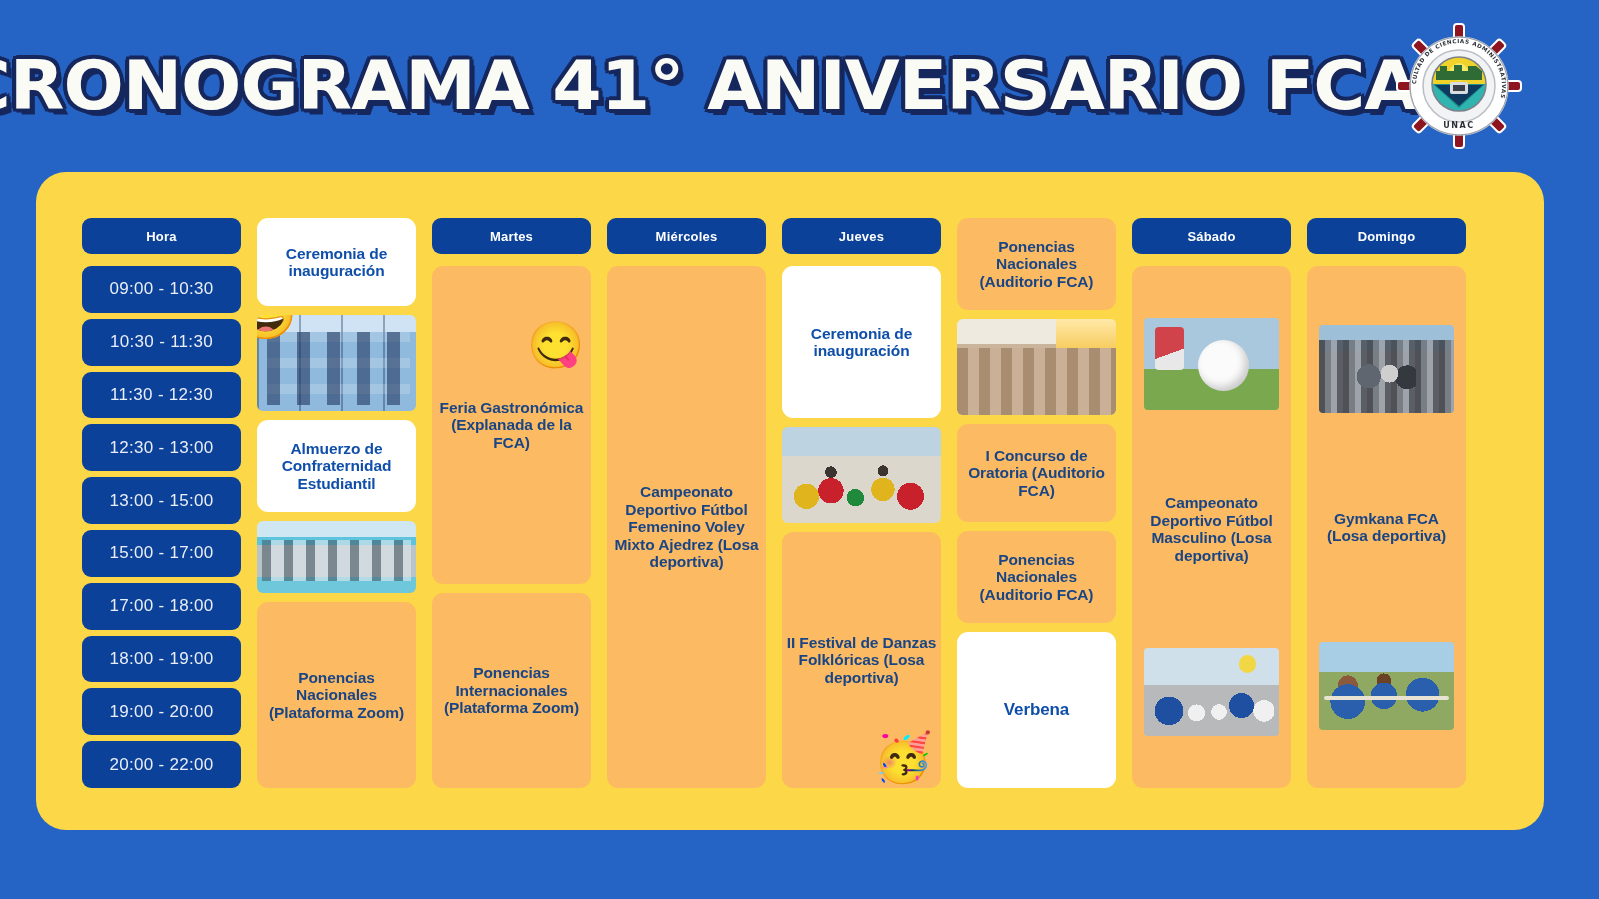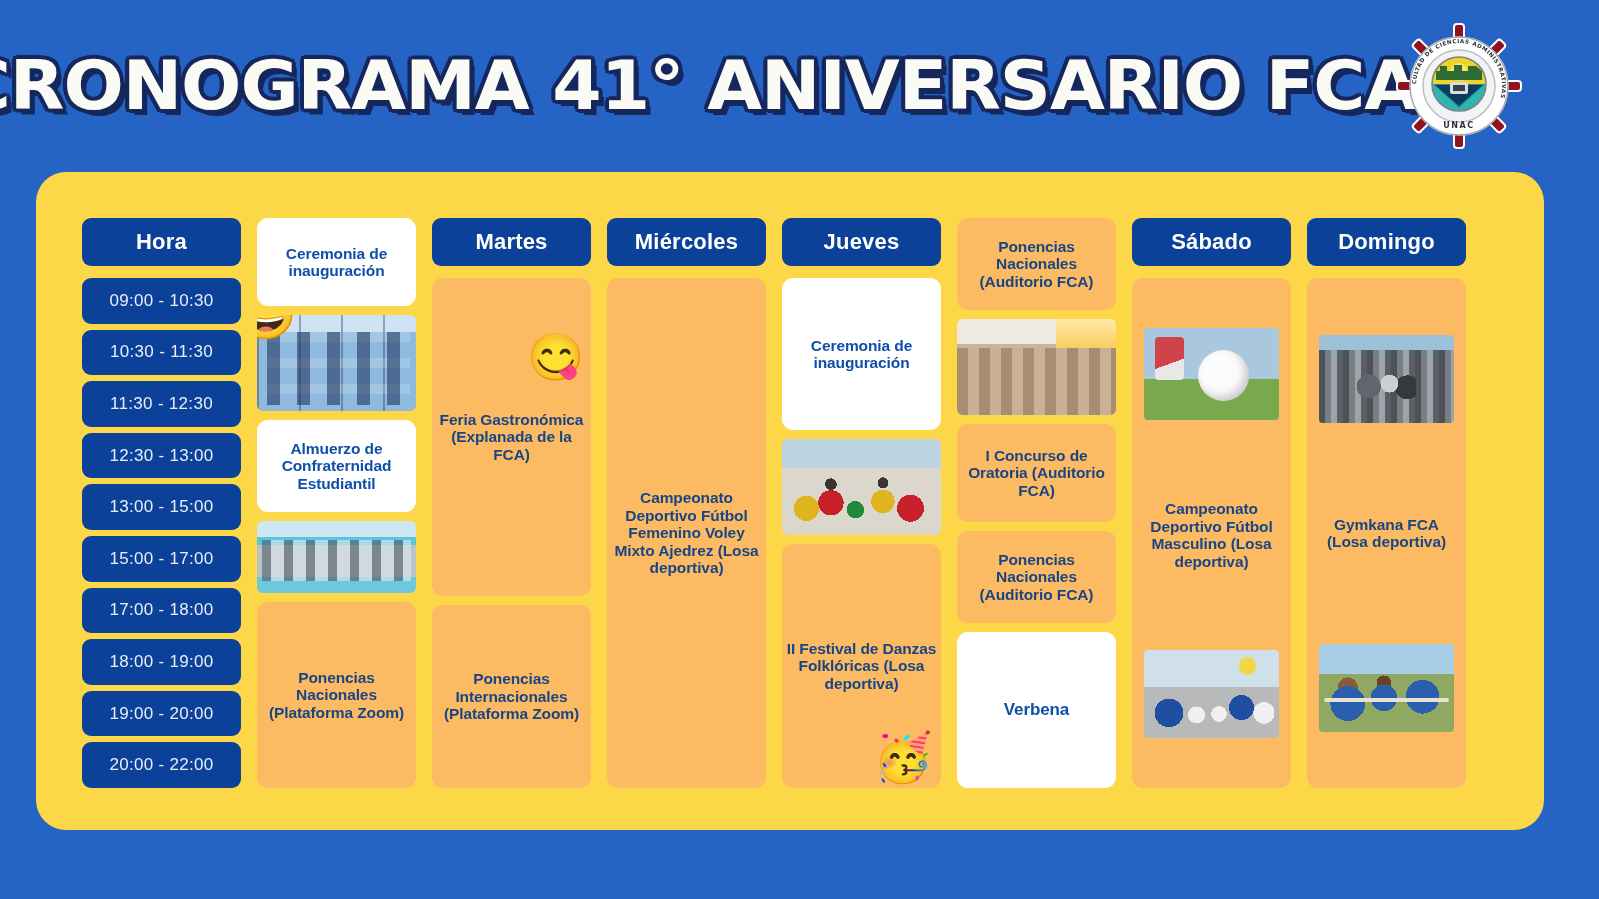--- a/index.html
+++ b/index.html
@@ -69,25 +69,25 @@
   }
 
   .col {
     display: flex;
     flex-direction: column;
     gap: 12px;
   }
 
   
   .day-head {
-    height: 48px;
+    height: 36px;
     background: #0b4199;
     border-radius: 9px;
     color: #ffffff;
-    font-size: 22px;
+    font-size: 13px;
     font-weight: bold;
     display: flex;
     align-items: center;
     justify-content: center;
     letter-spacing: 0.2px;
     flex: 0 0 auto;
   }
 
   
   .times {

